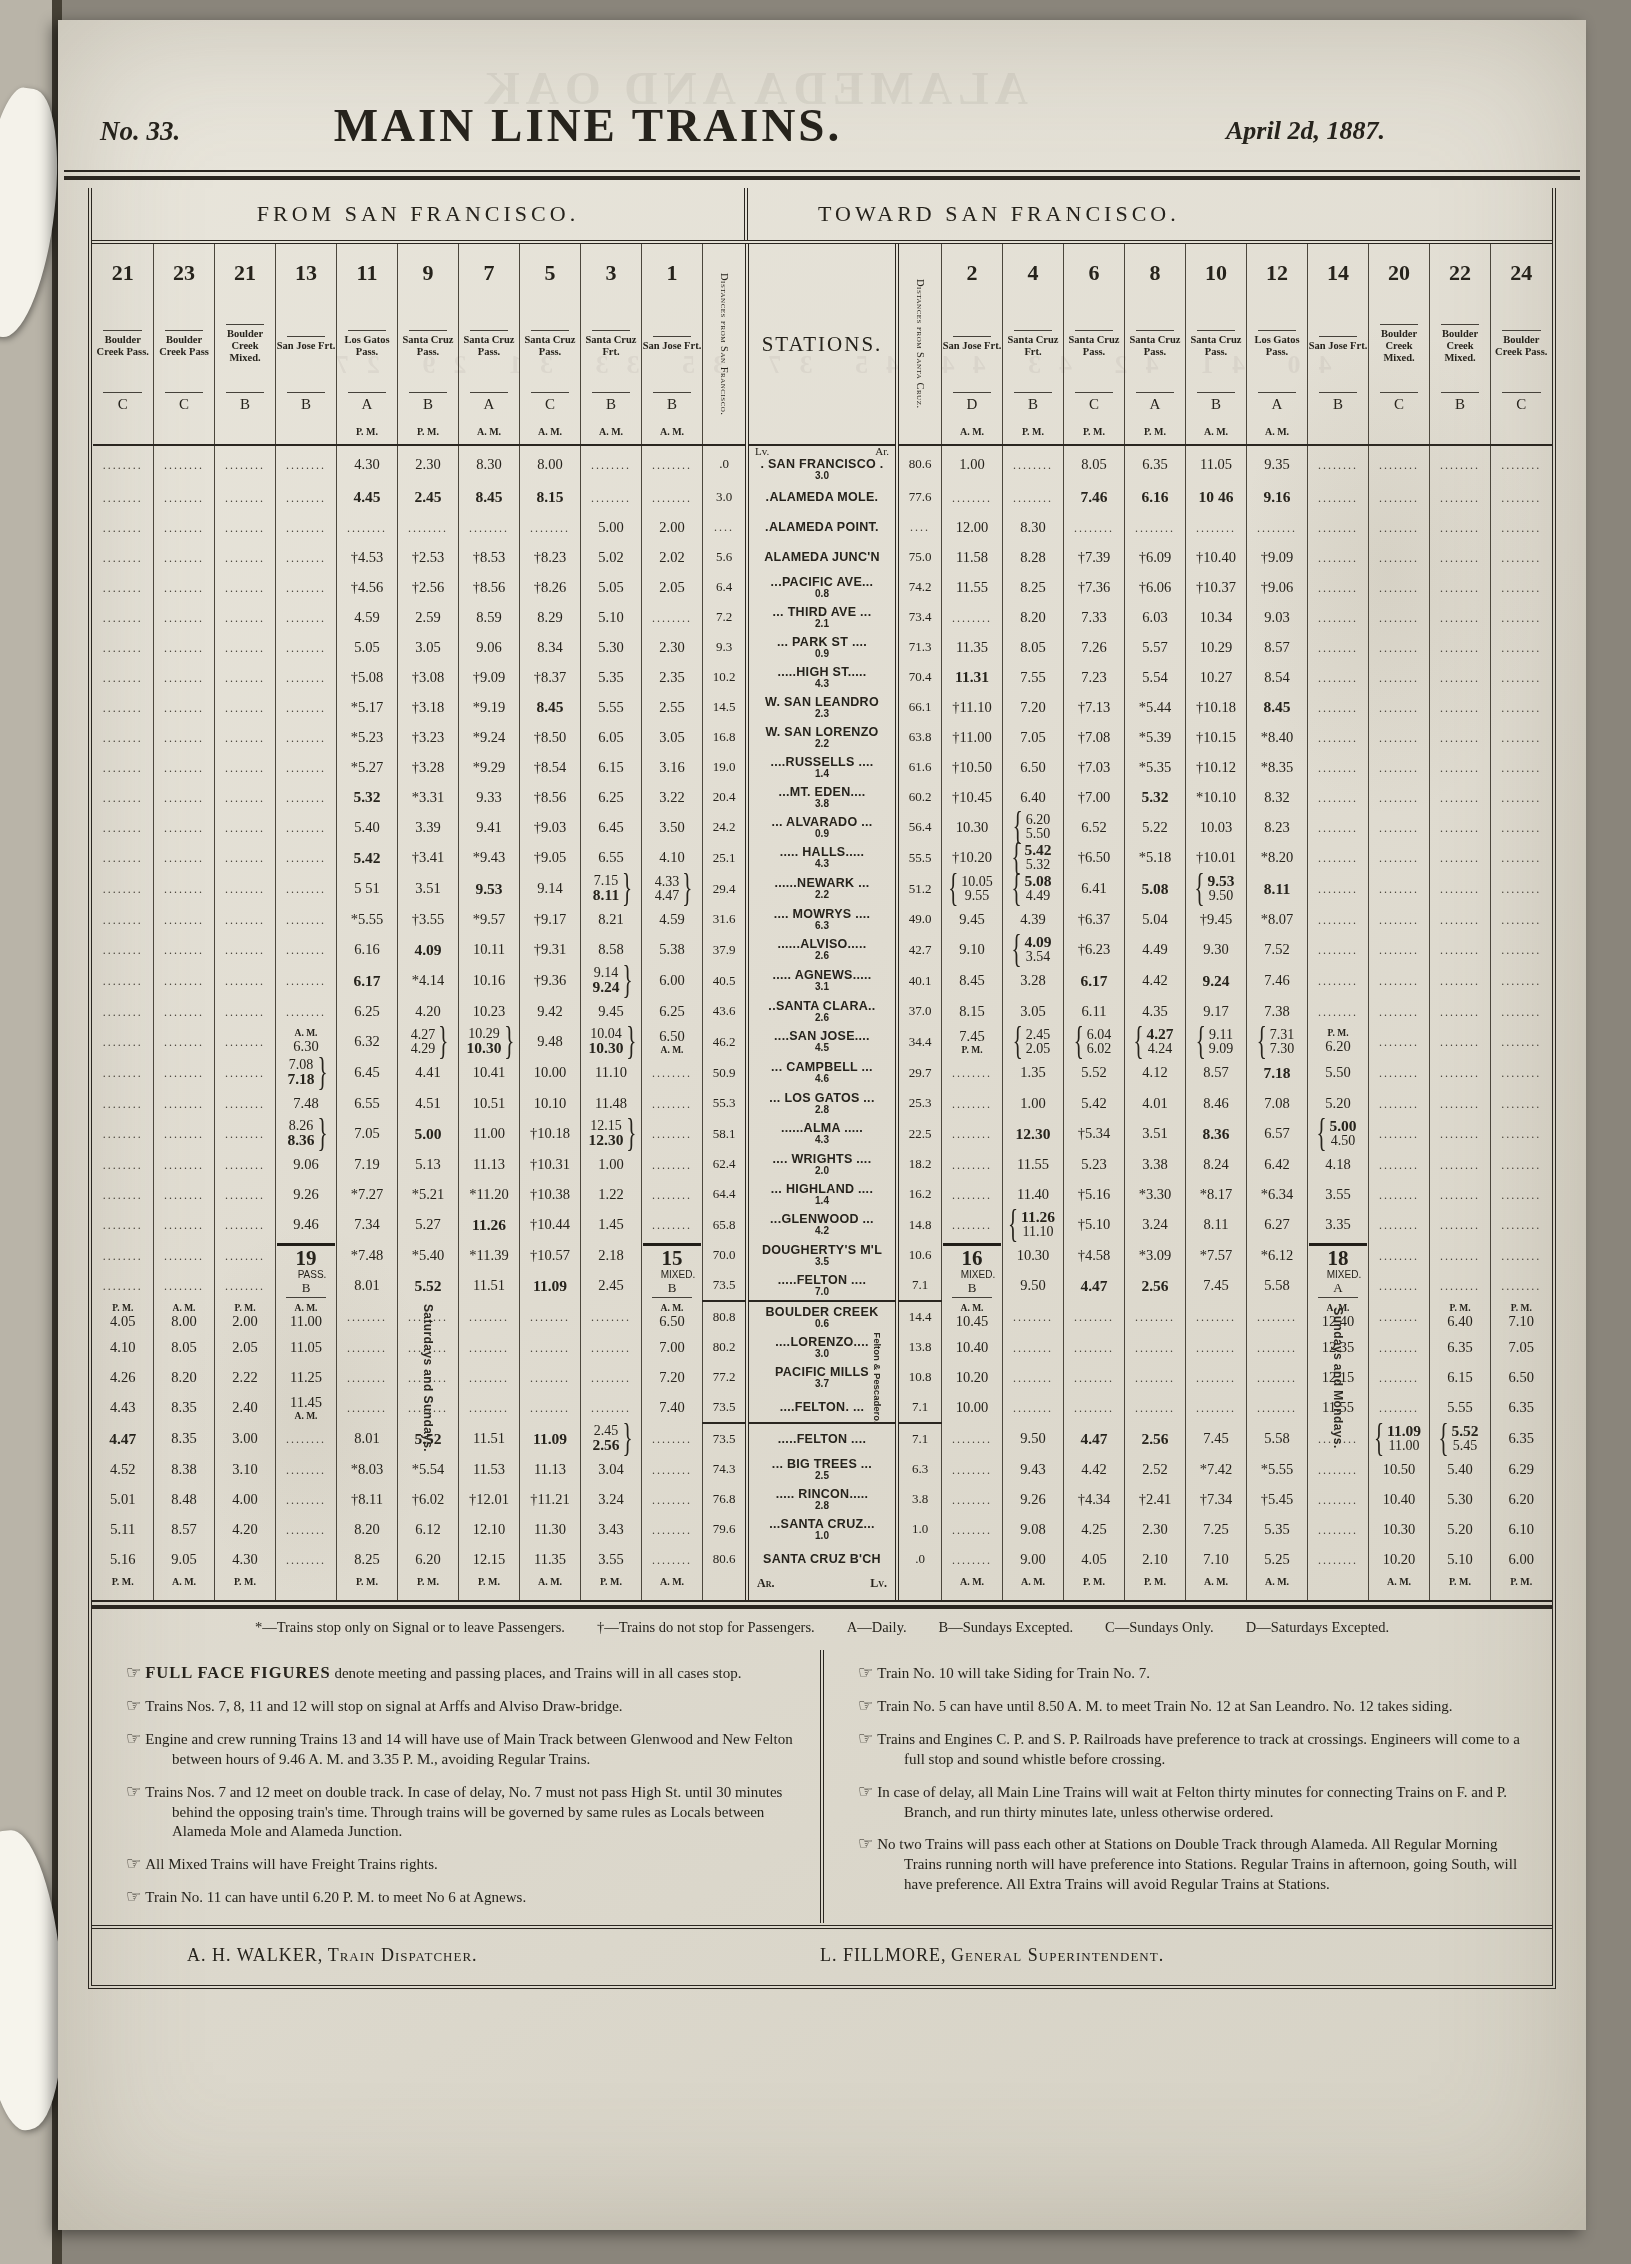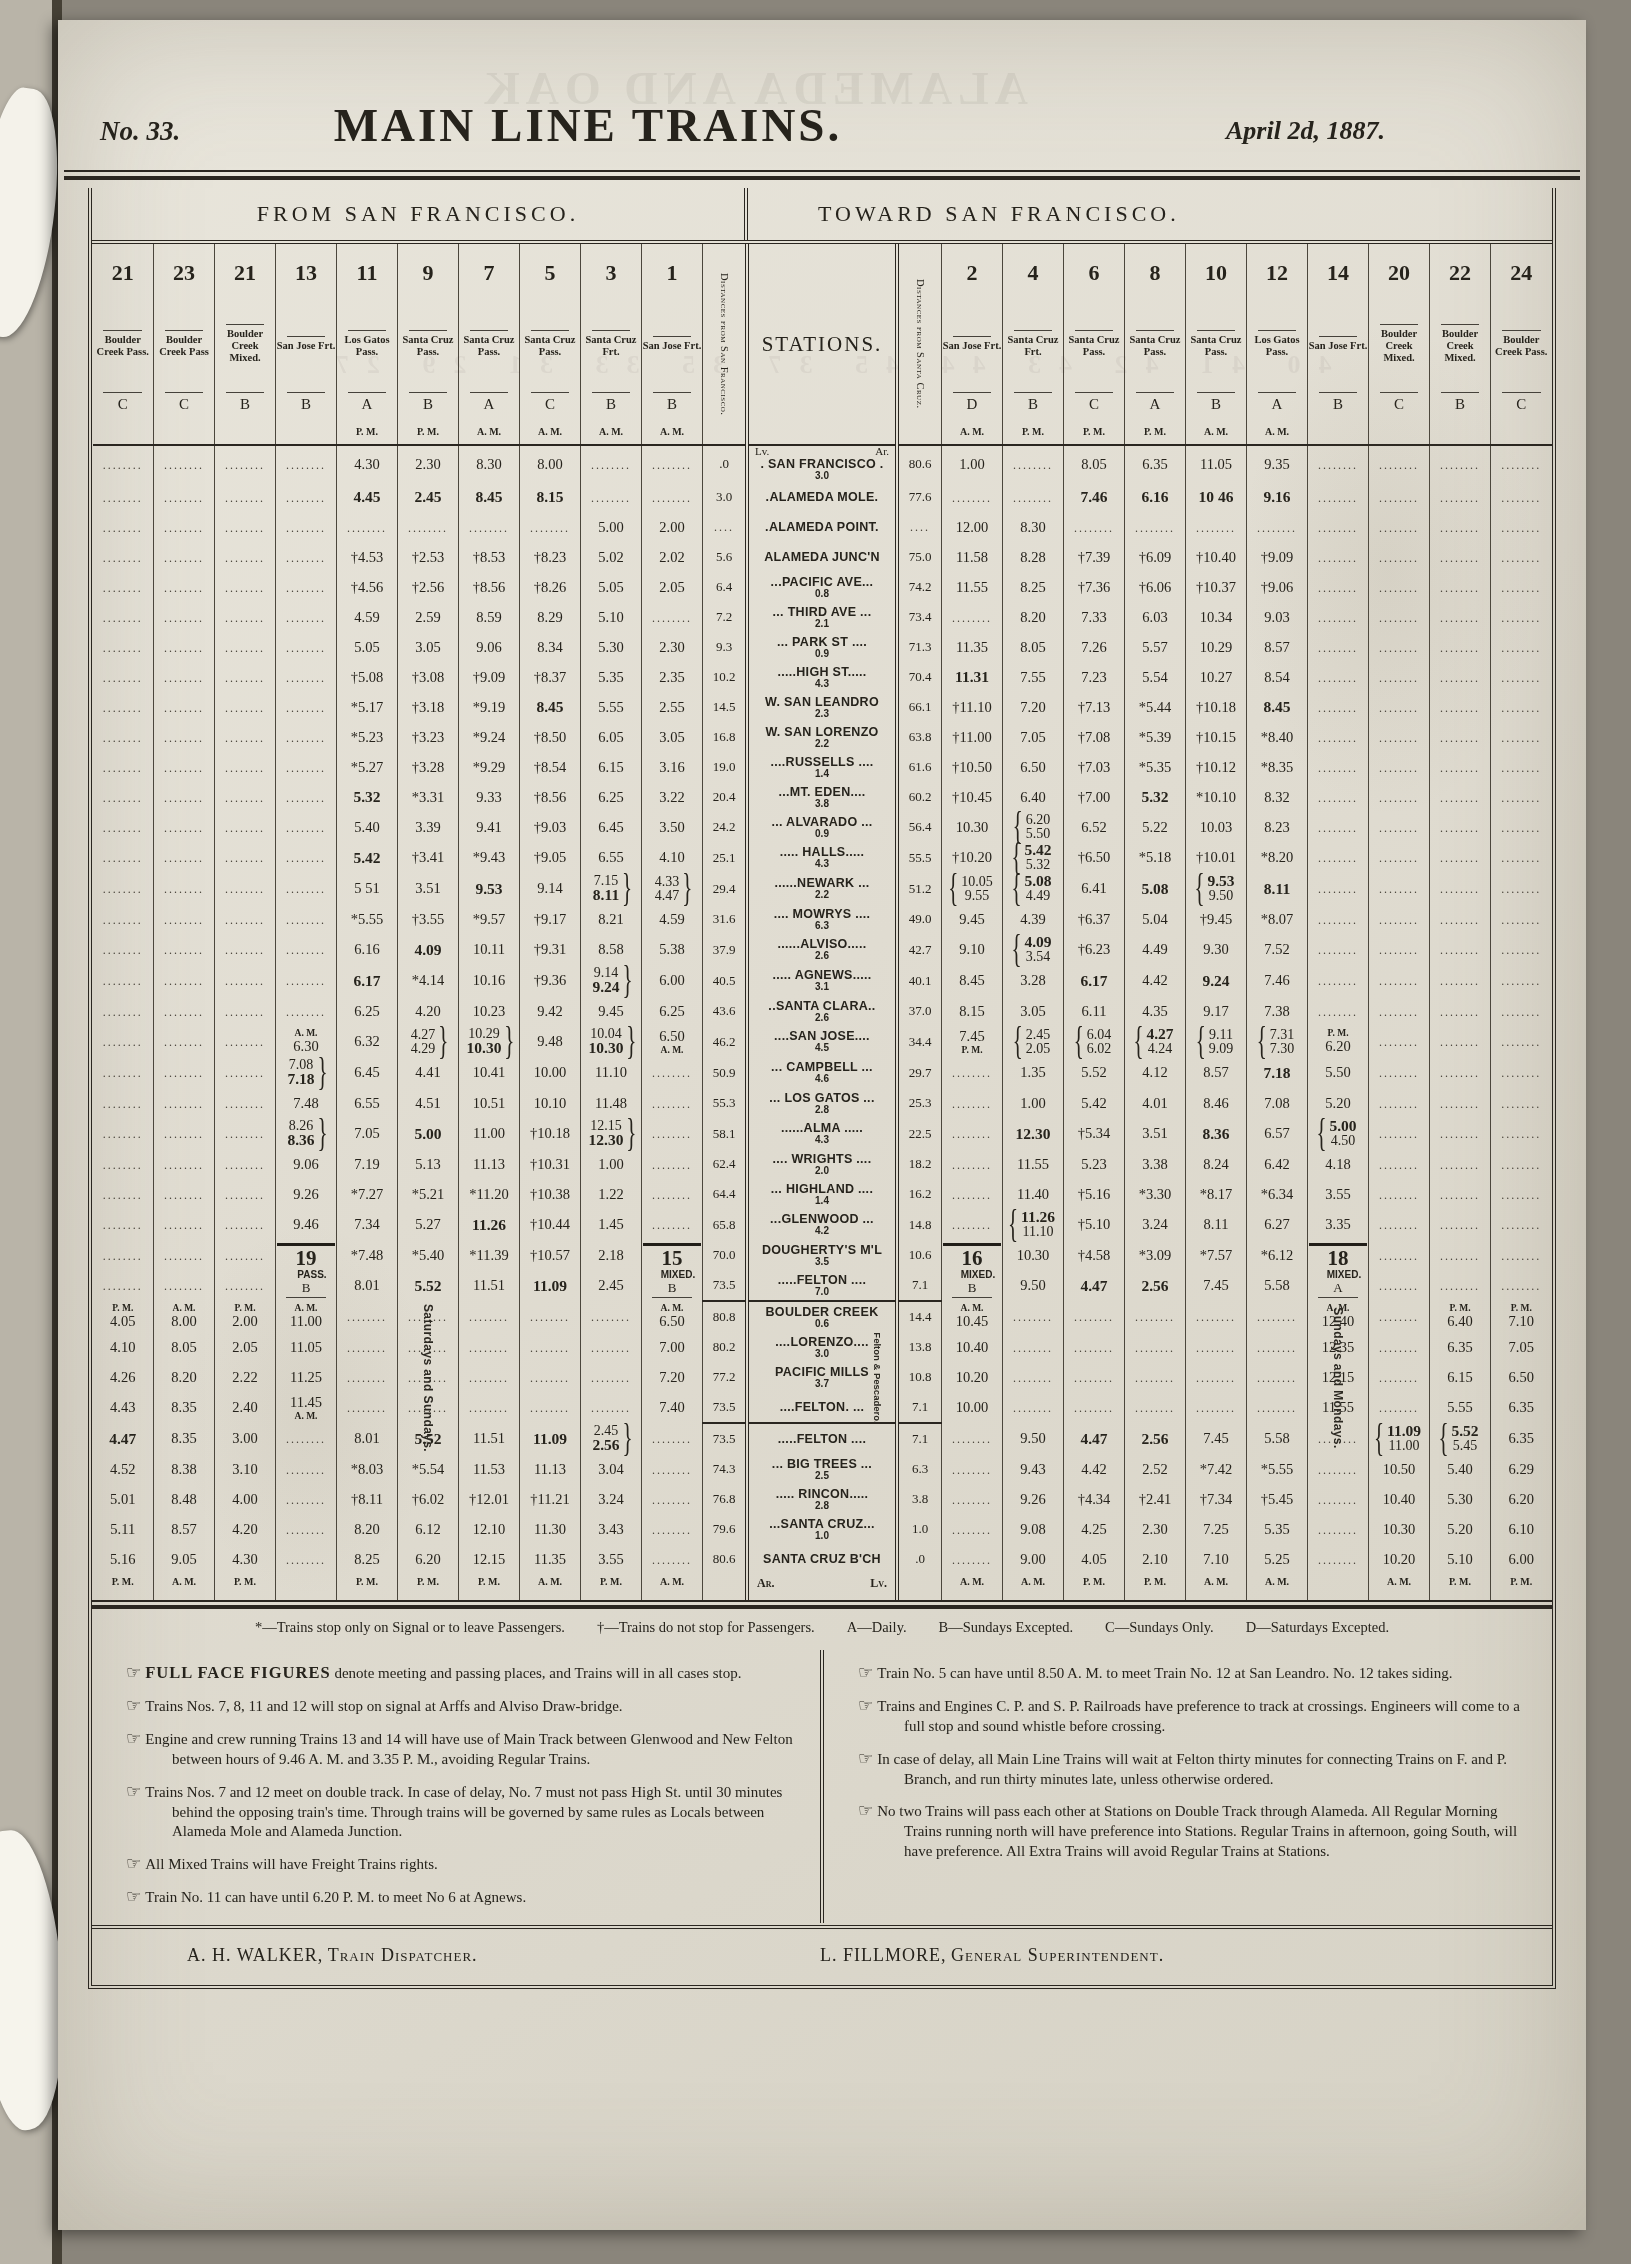--- a/index.html
+++ b/index.html
@@ -54,21 +54,21 @@
   .stk{display:inline-block;position:relative;line-height:14px;font-size:14px;padding:1px 12px 1px 2px;}
   .stk.lf{padding:1px 12px 1px 2px;}
   .stk.rt{padding:1px 2px 1px 12px;}
   .stk .ln{display:block;}
   .brc{position:absolute;top:48%;transform:translateY(-50%) scaleY(1.9);font-size:21px;font-weight:normal;}
   .stk.lf .brc{right:-1px;}
   .stk.rt .brc{left:-1px;}
   .mh{vertical-align:top;}
   .mhd{border-top:3px solid #211e18;margin:0 1px;padding-top:2px;}
   .mno{font-size:21px;font-weight:bold;line-height:1;}
-  .mty{font-family:"Liberation Sans",sans-serif;font-size:10px;font-weight:bold;line-height:1.15;padding-left:12px;}
+  .mty{font-family:"Liberation Sans",sans-serif;font-size:10px;font-weight:normal;line-height:1.15;padding-left:12px;}
   .mcl{font-size:13px;line-height:1.2;border-bottom:1px solid #45413a;width:70%;margin:0 auto;padding-bottom:1px;}
   tr.sep .sepline{border-top:2px solid #2a2620;}
   .bmer td{font-size:10px;font-weight:bold;height:24px;vertical-align:top;padding-top:2px;}
   .bmer .arlv{display:flex;justify-content:space-between;padding:0 8px;font-size:12px;font-variant:small-caps;}
   .rotlbl{position:absolute;left:50%;top:46px;transform:translate(-50%,-50%) rotate(90deg);transform-origin:center;font-family:"Liberation Sans",sans-serif;font-weight:bold;font-size:12px;letter-spacing:.4px;white-space:nowrap;color:#2c2922;z-index:5;}
   .rotbr{position:absolute;left:88%;top:46px;transform:translate(-50%,-50%) rotate(90deg);font-family:"Liberation Sans",sans-serif;font-weight:bold;font-size:9.5px;white-space:nowrap;color:#2c2922;z-index:5;}
   
   .tbot{border-top:2px solid #2a2620;border-bottom:4px solid #2a2620;height:3px;margin:0;}
   .legend{text-align:center;font-size:14.5px;padding:10px 8px 8px 8px;}
   .legend span{margin:0 16px;white-space:nowrap;}
@@ -1456,20 +1456,21 @@
       <div class="notes">
         <div class="ncol left" id="notesL">
             <p class="note"><span class="mani">☞</span><span class="lead">FULL FACE FIGURES</span> denote meeting and passing places, and Trains will in all cases stop.</p>
             <p class="note"><span class="mani">☞</span>Trains Nos. 7, 8, 11 and 12 will stop on signal at Arffs and Alviso Draw-bridge.</p>
             <p class="note"><span class="mani">☞</span>Engine and crew running Trains 13 and 14 will have use of Main Track between Glenwood and New Felton between hours of 9.46 A. M. and 3.35 P. M., avoiding Regular Trains.</p>
             <p class="note"><span class="mani">☞</span>Trains Nos. 7 and 12 meet on double track.  In case of delay, No. 7 must not pass High St. until 30 minutes behind the opposing train's time.  Through trains will be governed by same rules as Locals between Alameda Mole and Alameda Junction.</p>
             <p class="note"><span class="mani">☞</span>All Mixed Trains will have Freight Trains rights.</p>
             <p class="note"><span class="mani">☞</span>Train No. 11 can have until 6.20 P. M. to meet No 6 at Agnews.</p>
           </div>
         <div class="ncol right" id="notesR">
+            <p class="note"><span class="mani">☞</span>Train No. 10 will take Siding for Train No. 7.</p>
             <p class="note"><span class="mani">☞</span>Train No. 5 can have until 8.50 A. M. to meet Train No. 12 at San Leandro.  No. 12 takes siding.</p>
             <p class="note"><span class="mani">☞</span>Trains and Engines C. P. and S. P. Railroads have preference to track at crossings.  Engineers will come to a full stop and sound whistle before crossing.</p>
             <p class="note"><span class="mani">☞</span>In case of delay, all Main Line Trains will wait at Felton thirty minutes for connecting Trains on F. and P. Branch, and run thirty minutes late, unless otherwise ordered.</p>
             <p class="note"><span class="mani">☞</span>No two Trains will pass each other at Stations on Double Track through Alameda.  All Regular Morning Trains running north will have preference into Stations.  Regular Trains in afternoon, going South, will have preference.  All Extra Trains will avoid Regular Trains at Stations.</p>
           </div>
       </div>
 
       <div class="sigbar">
         <div class="sig s1">
           <span class="nm">A. H. WALKER,</span>

